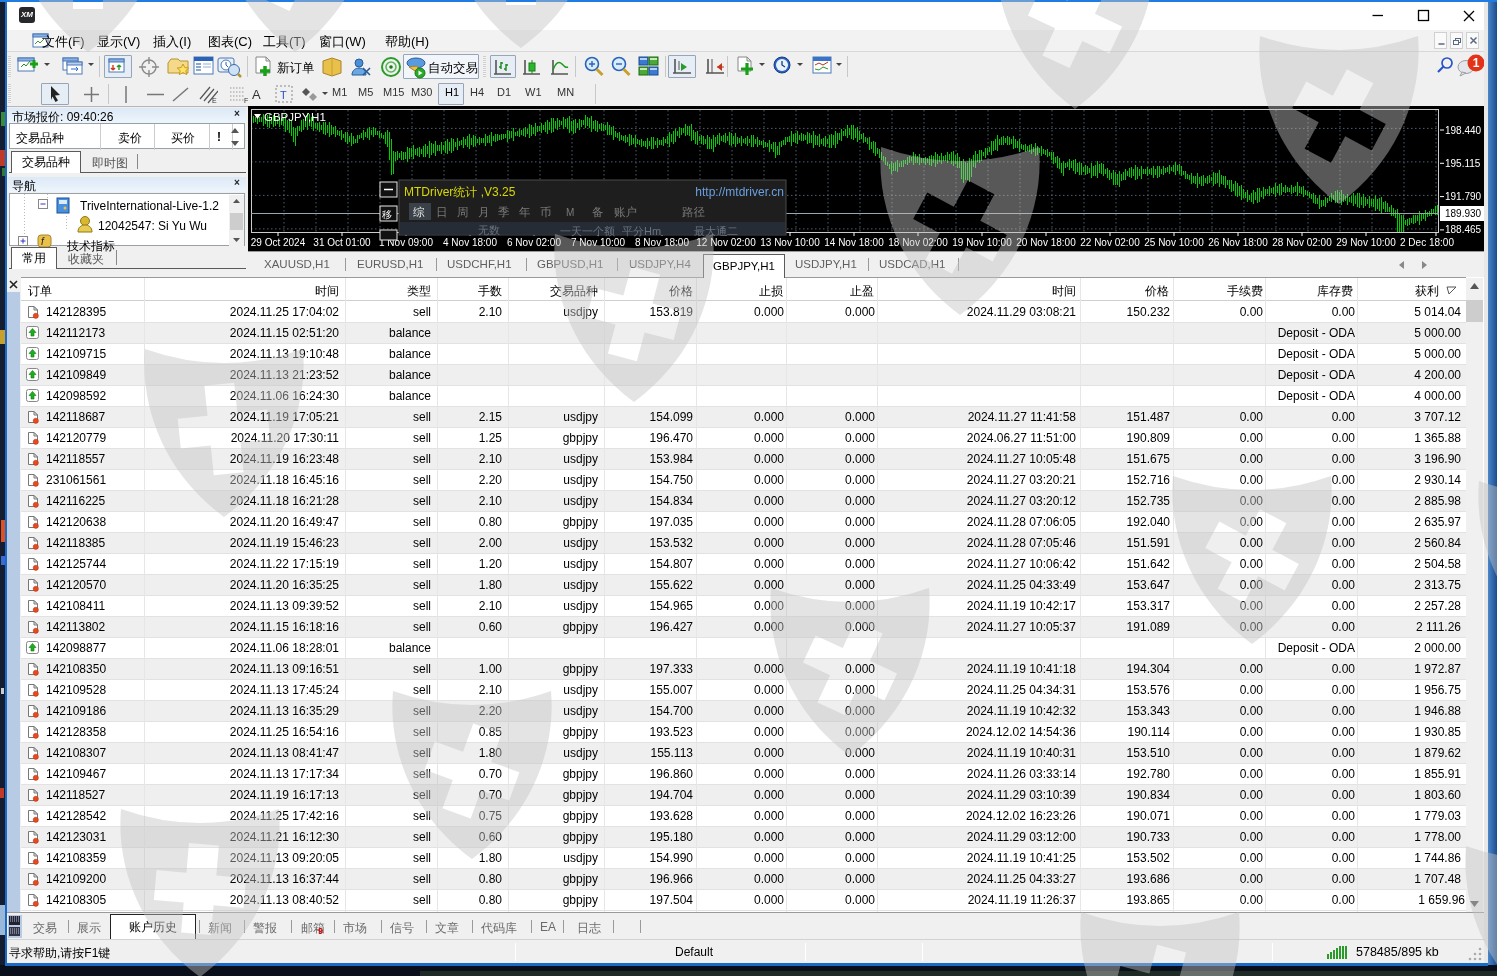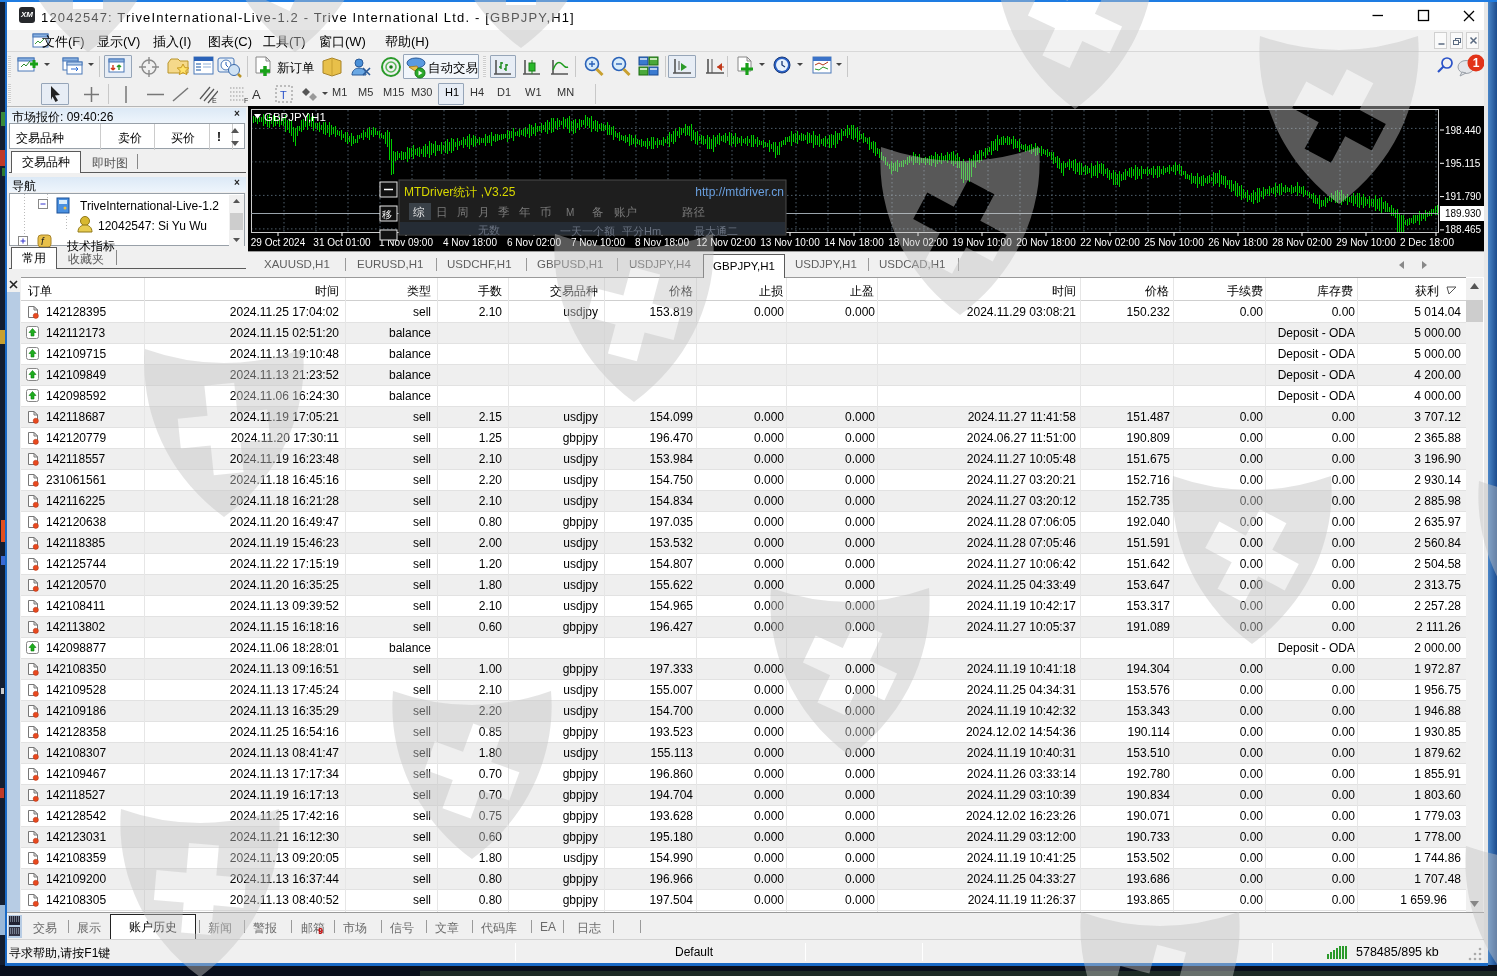--- a/index.html
+++ b/index.html
@@ -78,21 +78,20 @@
     <div id="deskR"></div>
     <div id="taskbar">
       <div class="abs" style="left:420px;top:6px;width:1077px;height:5px;background:#1d2a26"></div>
     </div>
     <div id="borderRin"></div>
     <div id="borderTop"></div>
     <div id="borderB"></div>
     <div class="abs" style="left:5px;top:2px;width:2px;height:961px;background:#1a6ac6;z-index:58"></div>
     <div id="title">
       <div id="xm">XM</div>
-      <div class="txt">12042547: TriveInternational-Live-1.2 - Trive International Ltd. - [GBPJPY,H1]</div>
       <svg class="abs" style="left:1360px;top:0" width="120" height="30">
         <path d="M7.5 13.5H18" stroke="#000" stroke-width="1.3" fill="none"></path>
         <rect x="53.5" y="8.5" width="10" height="10" stroke="#000" stroke-width="1.3" fill="none"></rect>
         <path d="M99 9l10 10M109 9L99 19" stroke="#000" stroke-width="1.3"></path>
       </svg>
     </div>
     <div id="menu">
       <svg class="abs" style="left:27px;top:2px" width="18" height="18">
         <rect x="1" y="2" width="15" height="13" fill="#fff" stroke="#4a78b8"></rect>
         <rect x="1" y="2" width="15" height="3" fill="#88b0e0" stroke="#4a78b8"></rect>
@@ -618,21 +617,21 @@
         <span class="ra" style="right:1035px">sell</span>
         <span class="ra" style="right:964px">1.25</span>
         <span class="ra" style="right:868px">gbpjpy</span>
         <span class="ra" style="right:773px">196.470</span>
         <span class="ra" style="right:682px">0.000</span>
         <span class="ra" style="right:591px">0.000</span>
         <span class="ra" style="right:390px">2024.06.27 11:51:00</span>
         <span class="ra" style="right:296px">190.809</span>
         <span class="ra" style="right:203px">0.00</span>
         <span class="ra" style="right:111px">0.00</span>
-        <span class="ra" style="right:5px">2 365.88</span>
+        <span class="ra" style="right:5px">1 365.88</span>
       </div>
       <div class="tr odd" style="top:172px">
         <span class="icd"><svg width="14" height="14">
             <path d="M2.5 1.5H8L11.5 5V12.5H2.5Z" fill="#fff" stroke="#777"></path>
             <path d="M8 1.5L11.5 5H8Z" fill="#eee" stroke="#777"></path>
             <circle cx="9.8" cy="10.8" r="2.6" fill="#e8491f" stroke="#b03010" stroke-width="0.5"></circle>
           </svg></span>
         <span class="la" style="left:25px">142118557</span>
         <span class="ra" style="right:1127px">2024.11.19 16:23:48</span>
         <span class="ra" style="right:1035px">sell</span>
@@ -1049,21 +1048,21 @@
         <span class="ra" style="right:1035px">sell</span>
         <span class="ra" style="right:964px">0.80</span>
         <span class="ra" style="right:868px">gbpjpy</span>
         <span class="ra" style="right:773px">197.504</span>
         <span class="ra" style="right:682px">0.000</span>
         <span class="ra" style="right:591px">0.000</span>
         <span class="ra" style="right:390px">2024.11.19 11:26:37</span>
         <span class="ra" style="right:296px">193.865</span>
         <span class="ra" style="right:203px">0.00</span>
         <span class="ra" style="right:111px">0.00</span>
-        <span class="ra" style="right:19px">1 659.96</span>
+        <span class="ra" style="right:1px">1 659.96</span>
       </div>
     </div>
     <div id="tgut">
       <div class="blue"></div>
       <svg class="abs" style="left:4px;top:3px" width="10" height="10">
         <path d="M1 1l7 7M8 1L1 8" stroke="#222" stroke-width="1.6"></path>
       </svg>
     </div>
     <div id="vscroll"><svg width="17" height="634">
         <rect x="0" y="0" width="17" height="17" fill="#f0f0f0"></rect>

